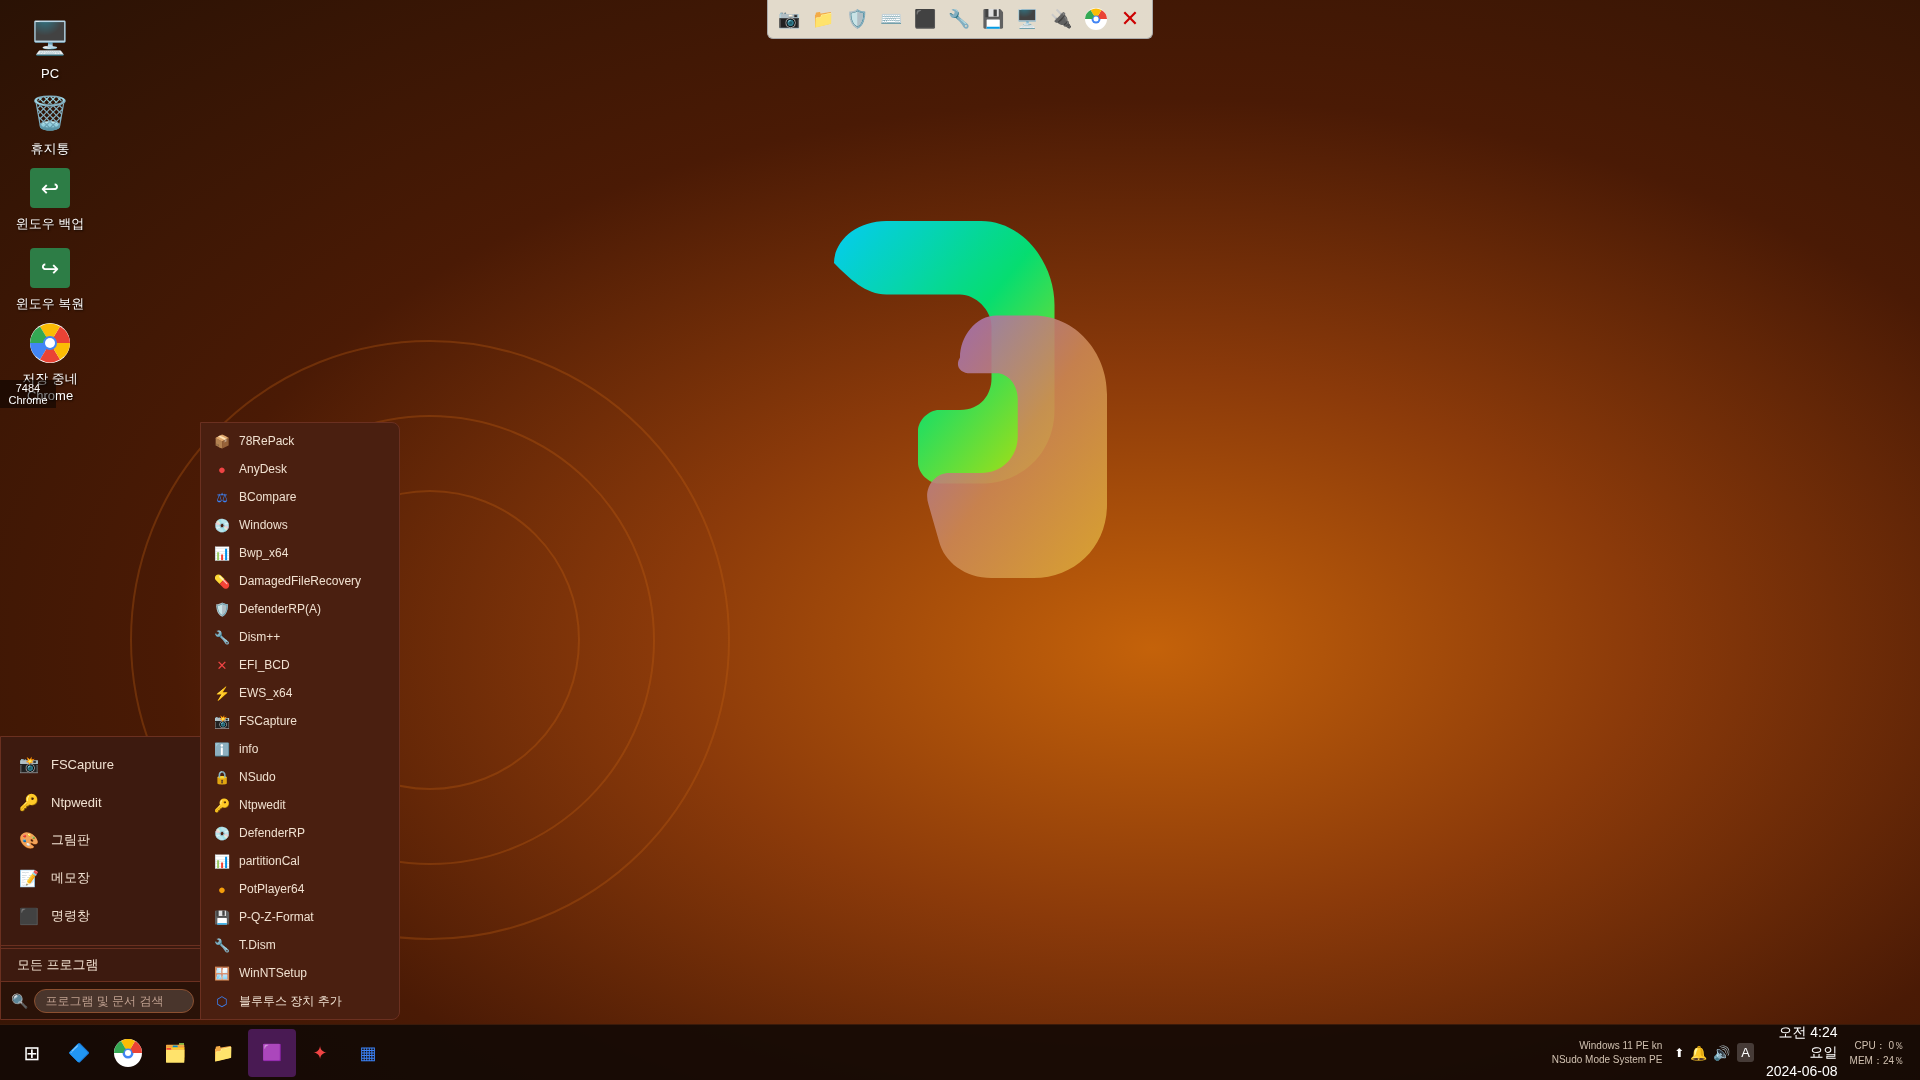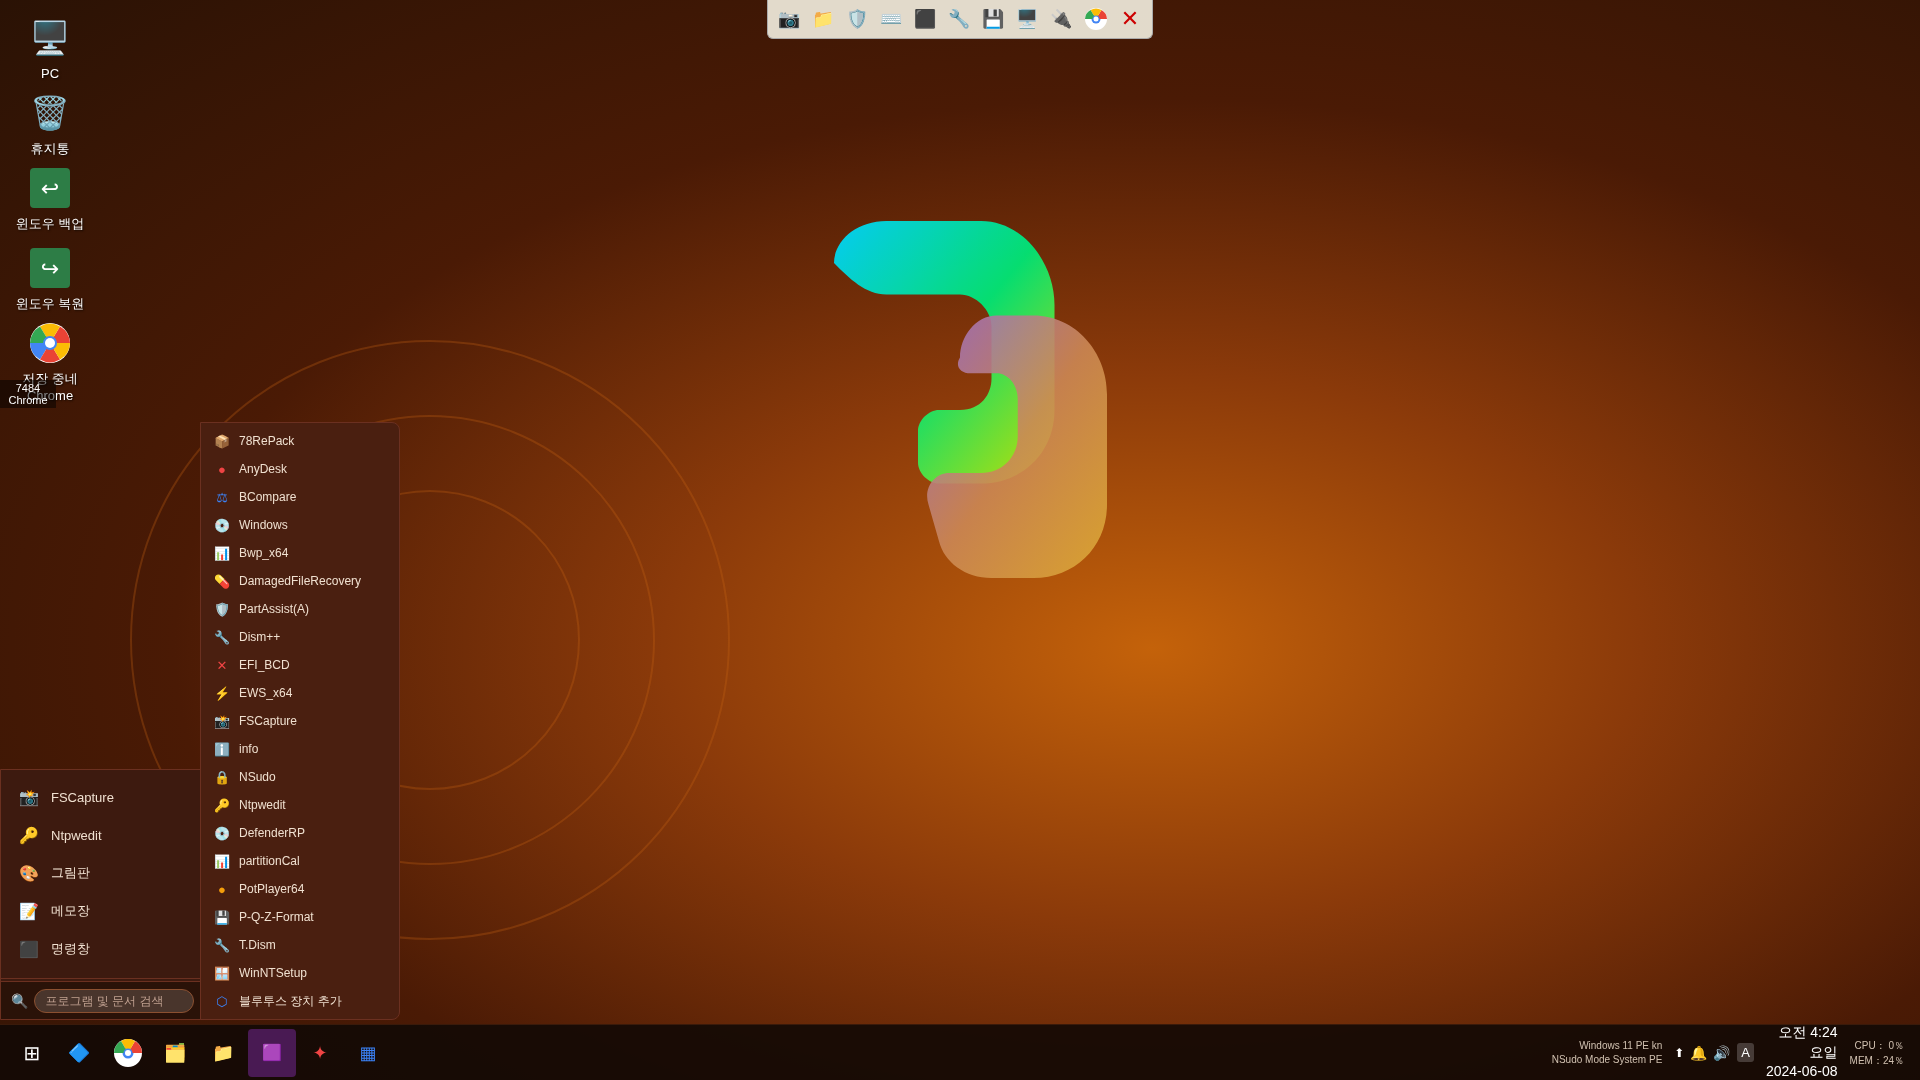--- a/index.html
+++ b/index.html
@@ -412,21 +412,21 @@
     <div class="program-item">
       <div class="prog-icon">📊</div>
       <span>Bwp_x64</span>
     </div>
     <div class="program-item">
       <div class="prog-icon">💊</div>
       <span>DamagedFileRecovery</span>
     </div>
     <div class="program-item">
       <div class="prog-icon">🛡️</div>
-      <span>PartAssist(A)</span>
+      <span>DefenderRP(A)</span>
     </div>
     <div class="program-item">
       <div class="prog-icon">🔧</div>
       <span>Dism++</span>
     </div>
     <div class="program-item">
       <div class="prog-icon" style="color:#ef4444;">✕</div>
       <span>EFI_BCD</span>
     </div>
     <div class="program-item">
@@ -496,20 +496,24 @@
       <div class="start-menu-left-item">
         <div class="item-icon">📝</div>
         <span>메모장</span>
       </div>
       <div class="start-menu-left-item">
         <div class="item-icon">⬛</div>
         <span>명령창</span>
       </div>
     </div>
     <div class="menu-divider"></div>
+    <div id="all-programs-bar">
+      <span>모든 프로그램</span>
+      <span>▶</span>
+    </div>
     <div id="start-search">
       <span style="color:#c0a090;font-size:14px;">🔍</span>
       <input type="text" placeholder="프로그램 및 문서 검색" style="">
       <div class="restart-btn">
         <span>🔄</span>
         <span>다시 시작</span>
         <span>▶</span>
       </div>
     </div>
   </div>

